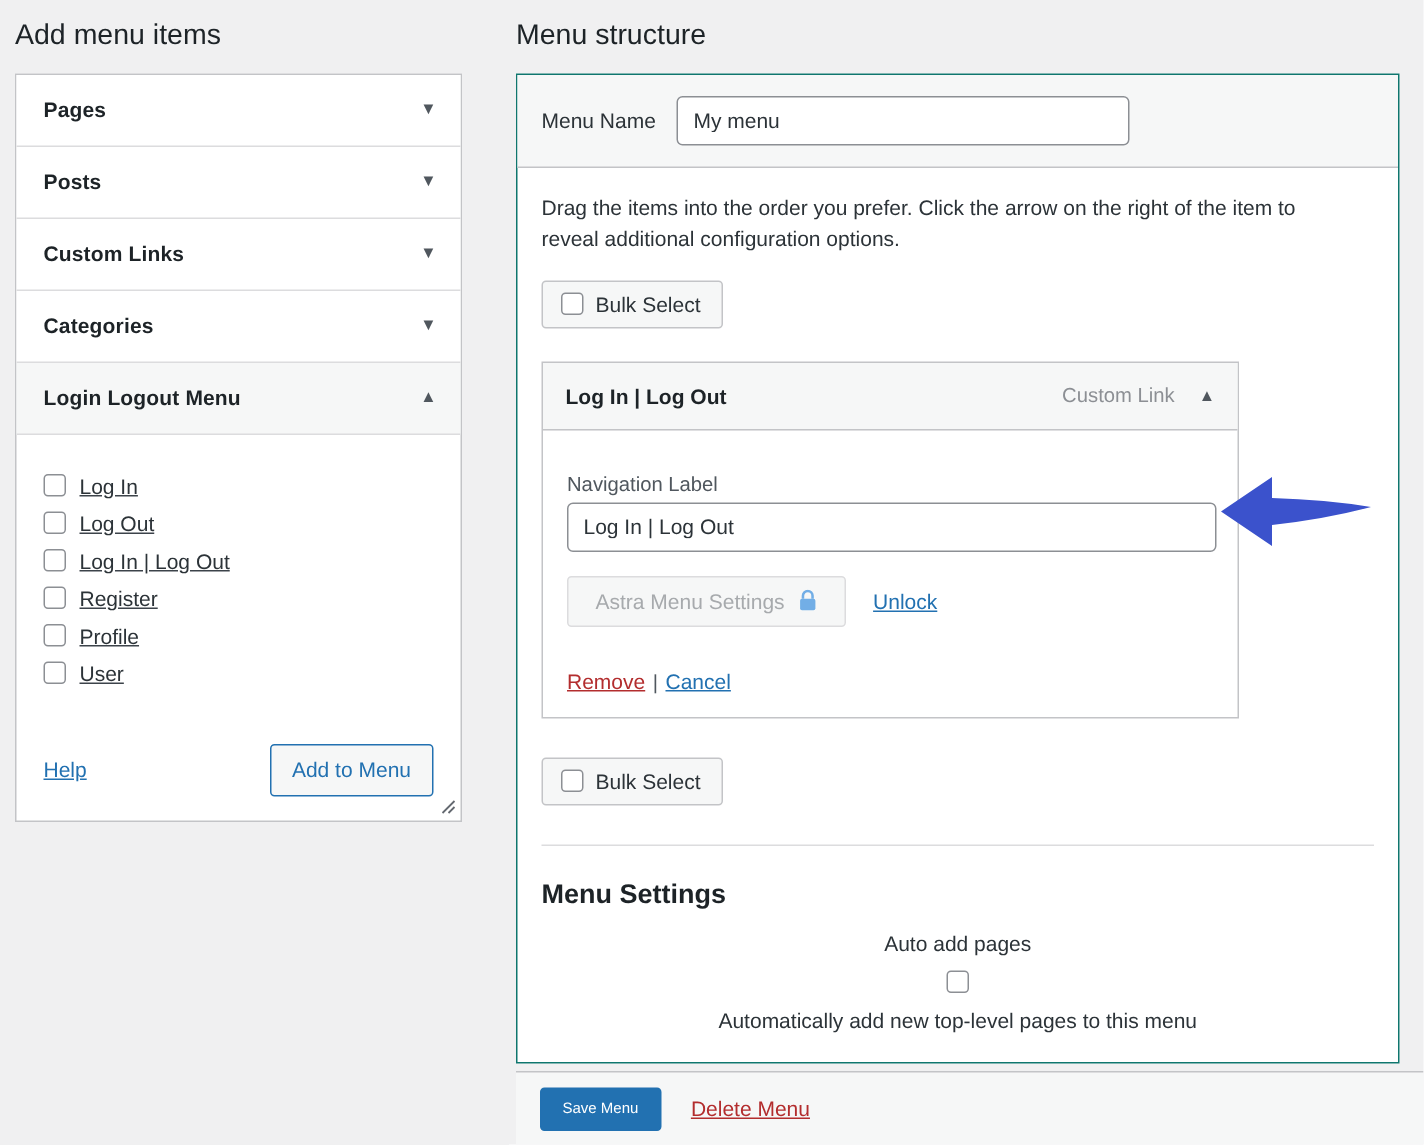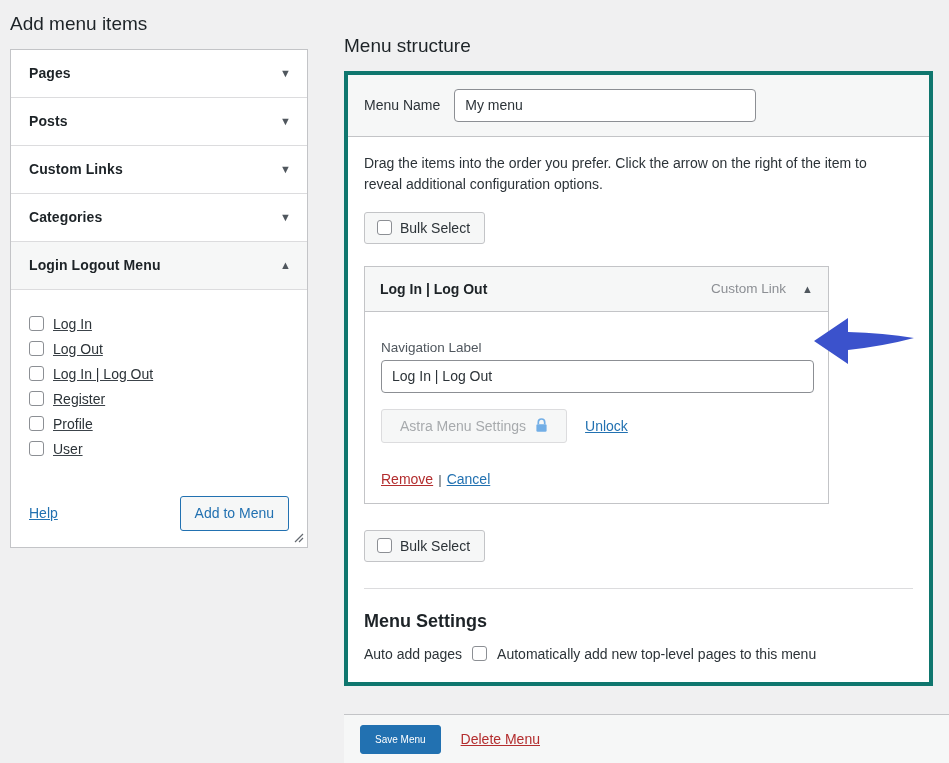--- a/index.html
+++ b/index.html
@@ -25,21 +25,20 @@
   }
   .col-left {
     position: absolute;
     left: 0; top: 0;
     width: 336px;
   }
   .col-right {
     position: absolute;
     left: 344px; top: 0;
     width: 482px;
-    margin-top: 22px;
   }
 
   
   .section-title {
     font-size: 19px;
     font-weight: 400;
     color: #1d2327;
     margin: 0;
     padding: 11px 0 11px 10px;
     line-height: 1.4;
@@ -144,21 +143,21 @@
     color: #646970;
     font-size: 11px;
     line-height: 14px;
     text-align: right;
     transform: rotate(0deg);
   }
 
   
   .box {
     background: #fff;
-    border: 4px solid #0f766e;
+    border: 1px solid #0f766e;
     box-sizing: border-box;
     width: 589px;
     position: relative;
   }
   .menu-name-bar {
     background: #f6f7f7;
     border-bottom: 1px solid #c3c4c7;
     display: flex;
     align-items: center;
     padding: 14px 16px;
@@ -319,20 +318,21 @@
     font-weight: 700;
     color: #1d2327;
     margin: 0 0 14px 0;
   }
   .auto-add-row {
     display: flex;
     align-items: center;
     font-size: 14px;
     color: #2c3338;
     gap: 10px;
+    flex-direction: column;
   }
   .auto-add-row .cb { margin: 0; }
 
   
   .footer-bar {
     position: absolute;
     left: 344px;
     top: 714px;
     width: 605px;
     height: 49px;

